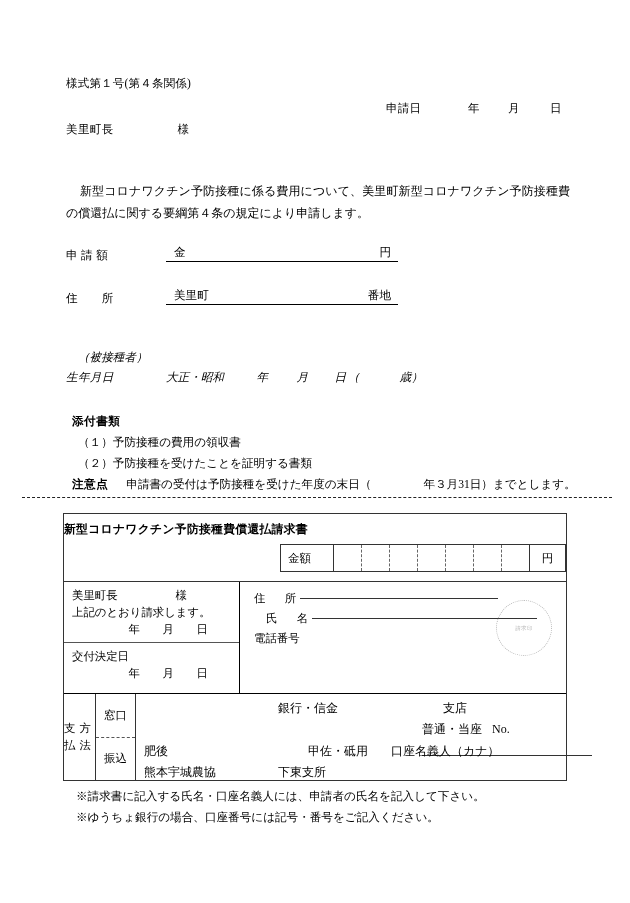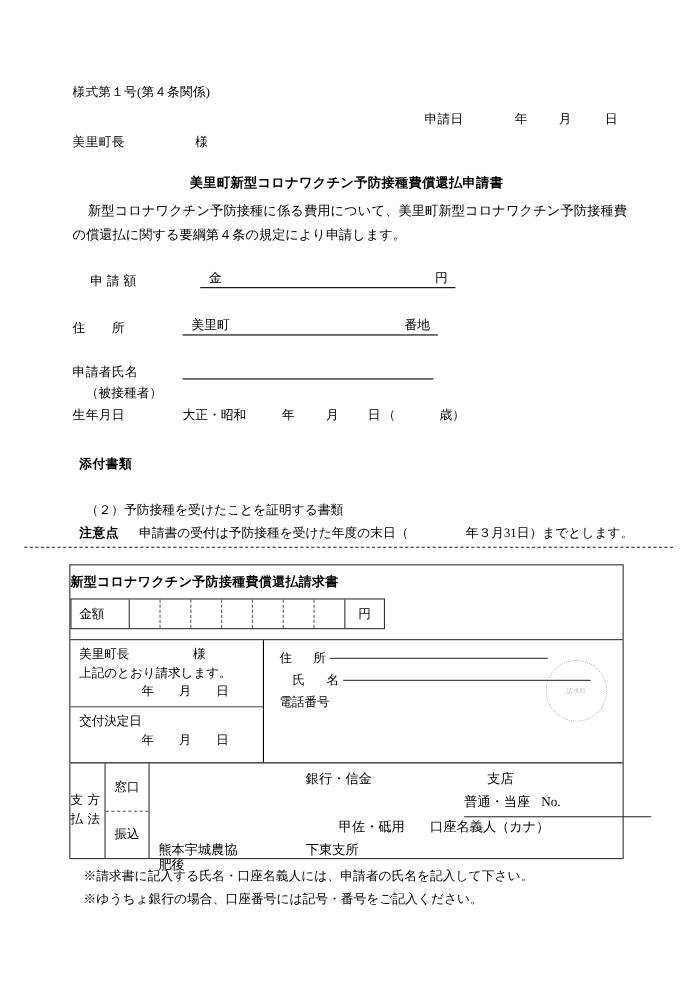--- a/index.html
+++ b/index.html
@@ -84,25 +84,25 @@
   .ul {
     display: inline-block;
     border-bottom: 1px solid #000;
     height: 16px;
     vertical-align: -3px;
     position: relative;
   }
   .ul > .pre { position: absolute; left: 8px; bottom: 1px; }
   .ul > .post { position: absolute; right: 7px; bottom: 1px; }
 
-  .row-amount { top: 245px; margin-left: 16px; }
+  .row-amount { top: 245px; }
   .row-address { top: 288px; }
   .row-name { top: 328px; }
-  .row-sub { position: absolute; left: 78px; top: 350px; font-size: 11.6px; }
-  .row-birth { position: absolute; left: 66px; top: 370px; font-size: 11.6px; white-space: nowrap; }
+  .row-sub { position: absolute; left: 78px; top: 350px; font-size: 11.6px; font-style: italic; }
+  .row-birth { position: absolute; left: 66px; top: 370px; font-size: 11.6px; white-space: nowrap; font-style: italic; }
   .row-birth .era { display: inline-block; margin-left: 0px; }
   .row-birth .sp-y { display: inline-block; width: 44px; text-align: right; }
   .row-birth .sp-m { display: inline-block; width: 40px; text-align: right; }
   .row-birth .sp-d { display: inline-block; width: 38px; text-align: right; }
   .row-birth .age { display: inline-block; margin-left: 2px; }
   .row-birth .age-sp { display: inline-block; width: 40px; }
 
   .attach-title {
     position: absolute;
     left: 72px; top: 414px;
@@ -148,21 +148,21 @@
   .claim-title {
     text-align: left;
     font-weight: bold;
     font-size: 11.8px;
     padding-top: 8px;
     letter-spacing: 0.3px;
   }
   
   .amt-wrap {
     display: flex;
-    justify-content: flex-start;
+    justify-content: flex-end;
     padding: 6px 0 9px 0;
   }
   .amt-grid {
     display: flex;
     border: 1px solid #333;
     height: 26px;
   }
   .amt-grid .cell {
     width: 28px;
     border-left: 1px dashed #666;
@@ -277,26 +277,26 @@
   .pay-body {
     flex: 1;
     position: relative;
     font-size: 12px;
   }
   .pb-bank { position: absolute; left: 142px; top: 6px; }
   .pb-branch { position: absolute; left: 307px; top: 6px; }
   .pb-type {
     position: absolute; left: 286px; top: 27px;
     border-bottom: 1px solid #333;
-    padding-bottom: 4px;
+    padding-bottom: 17px;
     white-space: nowrap;
   }
   .pb-type .no { display: inline-block; margin-left: 10px; }
   .pb-type .fill { display: inline-block; width: 82px; }
-  .pb-b1 { position: absolute; left: 8px; top: 49px; margin-top: 35px; }
+  .pb-b1 { position: absolute; left: 8px; top: 49px; }
   .pb-b2 { position: absolute; left: 8px; top: 70px; }
   .pb-k1 { position: absolute; left: 172px; top: 49px; }
   .pb-k2 { position: absolute; left: 142px; top: 70px; }
   .pb-holder { position: absolute; left: 255px; top: 49px; white-space: nowrap; }
 
   .foot-note {
     position: absolute;
     left: 76px;
     font-size: 11.6px;
     white-space: nowrap;
@@ -312,42 +312,39 @@
   <div class="form-no">様式第１号(第４条関係)</div>
 
   <div class="apply-date">
     <span class="lbl">申請日</span><span class="y">年</span><span class="m">月</span><span class="d">日</span>
   </div>
 
   <div class="addressee">
     <span class="name">美里町長</span><span class="sama">様</span>
   </div>
 
-  <div class="doc-title">美里町新型コロナワクチン予防接種費償還払申請書</div>
 
   <div class="body-para">新型コロナワクチン予防接種に係る費用について、美里町新型コロナワクチン予防接種費の償還払に関する要綱第４条の規定により申請します。</div>
 
   <div class="field-row row-amount">
     <span class="field-label tight">申 請 額</span><span class="ul" style="width:232px;"><span class="pre">金</span><span class="post">円</span></span>
   </div>
 
   <div class="field-row row-address">
     <span class="field-label tight">住　　所</span><span class="ul" style="width:232px;"><span class="pre">美里町</span><span class="post">番地</span></span>
   </div>
 
-  <div class="field-row row-name">
-    <span class="field-label tight">申請者氏名</span><span class="ul" style="width:228px;"></span>
-  </div>
   <div class="row-sub">（被接種者）</div>
 
   <div class="row-birth">
     <span class="field-label tight">生年月日</span><span class="era">大正・昭和</span><span class="sp-y">年</span><span class="sp-m">月</span><span class="sp-d">日</span><span class="age">（</span><span class="age-sp"></span><span>歳）</span>
   </div>
 
   <div class="attach-title">添付書類</div>
+  <div class="attach-item attach-1">（１）予防接種の費用の領収書</div>
   <div class="attach-item attach-2">（２）予防接種を受けたことを証明する書類</div>
 
   <div class="note-line">
     <b>注意点</b><span class="gap"></span><span>申請書の受付は予防接種を受けた年度の末日（</span><span class="blank"></span><span>年３月31日）までとします。</span>
   </div>
 
   <div class="cut-line"></div>
 
   <div class="claim-box">
 

